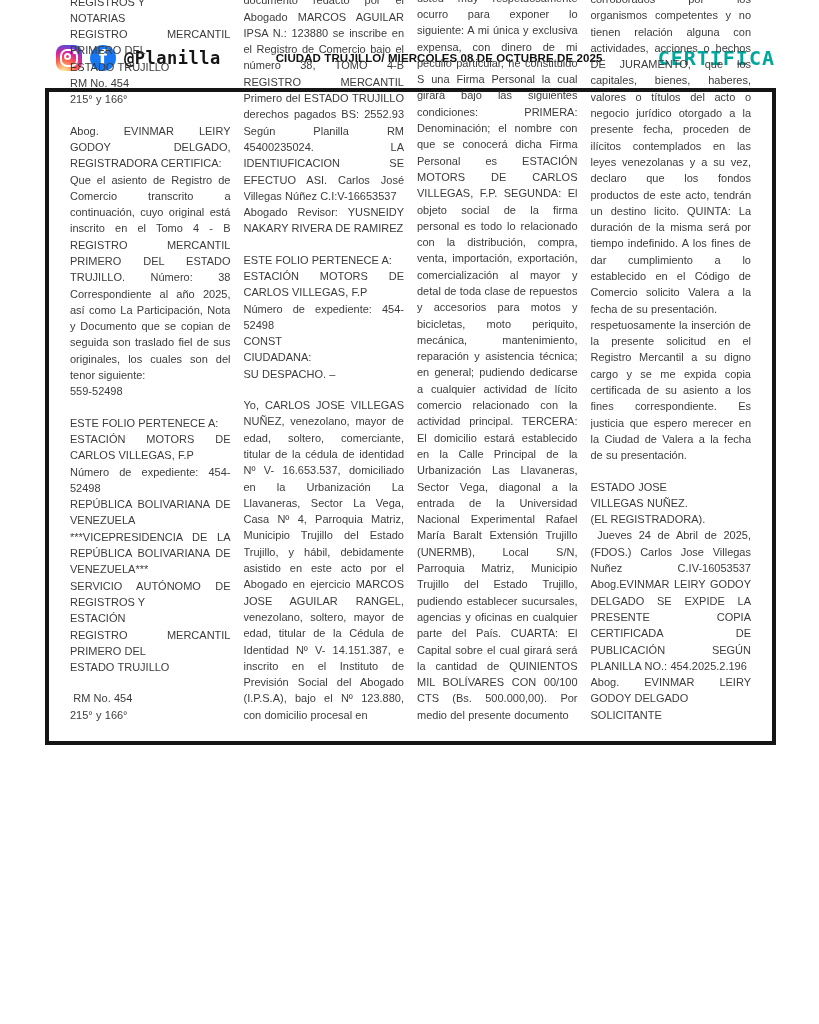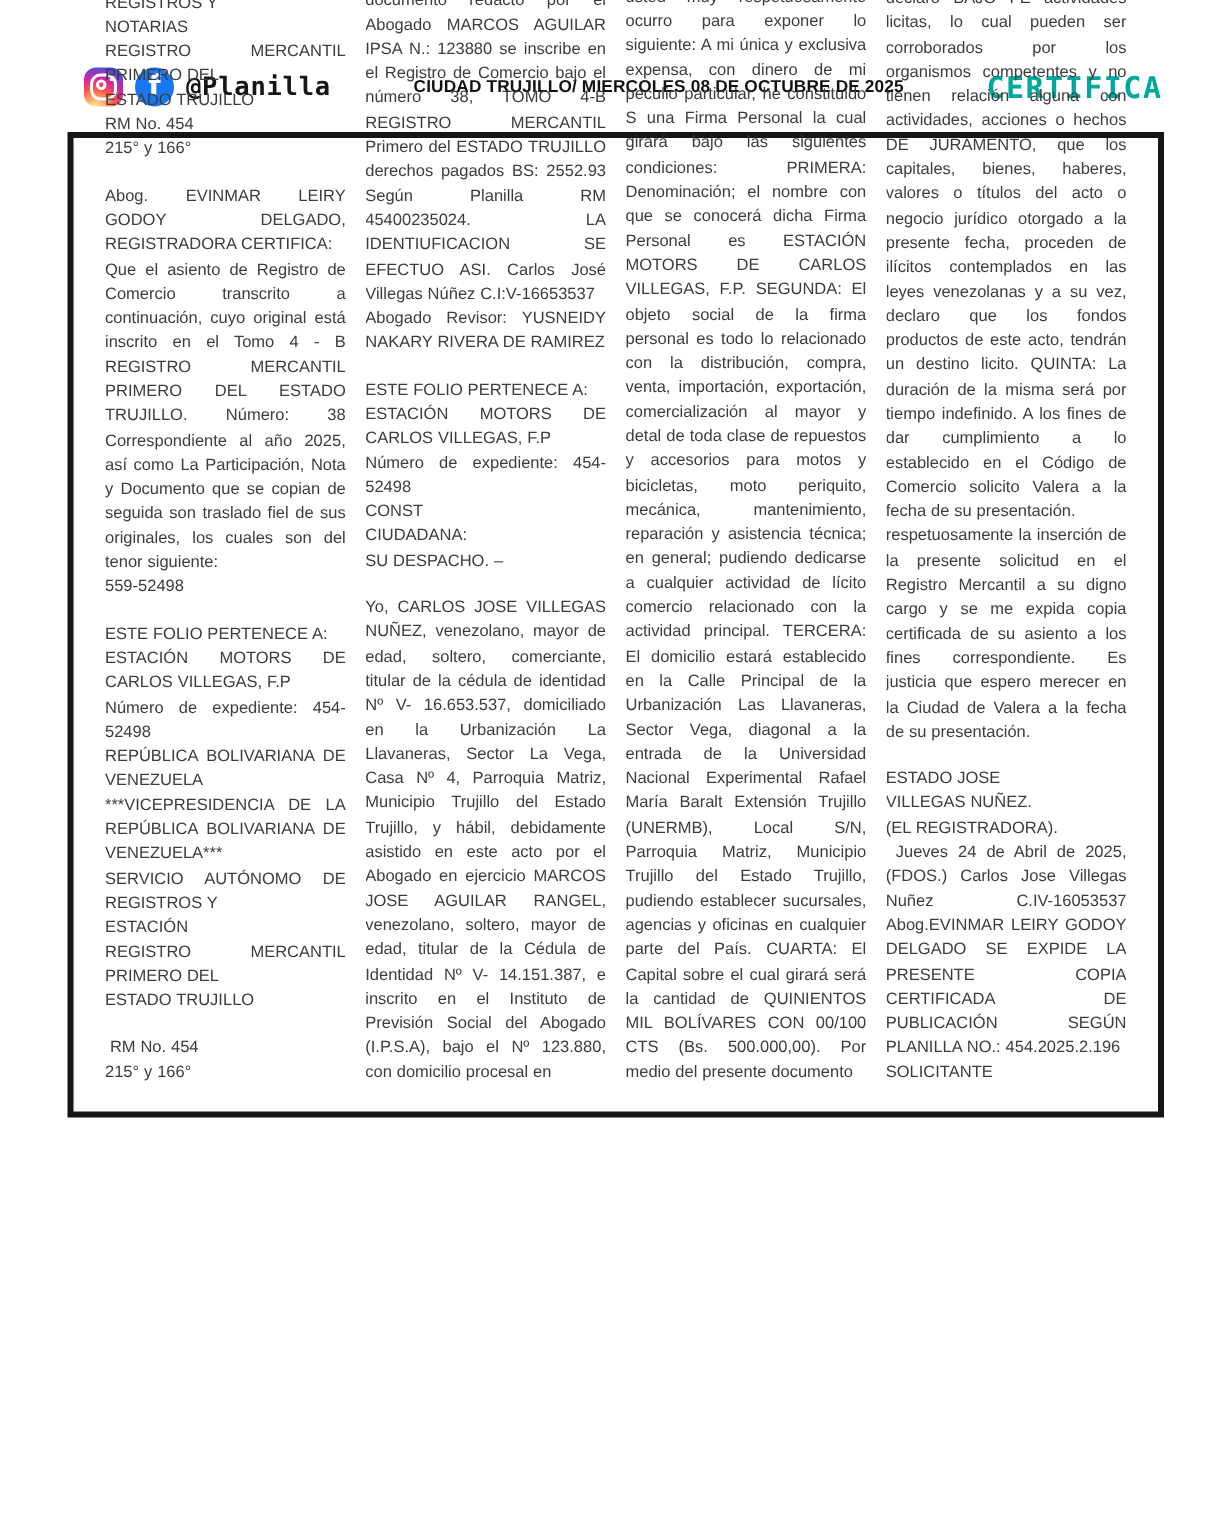--- a/index.html
+++ b/index.html
@@ -130,17 +130,18 @@
         <p class="para">Urbanización Las Llavaneras, Sector La Vega, Bloque Nº 2, Piso Nº 4, Apartamento 04-01, Parroquia Matriz, Municipio Trujillo del Estado Trujillo, ante usted muy respetuosamente ocurro para exponer lo siguiente: A mi única y exclusiva expensa, con dinero de mi peculio particular, he constituido S una Firma Personal la cual girará bajo las siguientes condiciones: PRIMERA: Denominación; el nombre con que se conocerá dicha Firma Personal es ESTACIÓN MOTORS DE CARLOS VILLEGAS, F.P. SEGUNDA: El objeto social de la firma personal es todo lo relacionado con la distribución, compra, venta, importación, exportación, comercialización al mayor y detal de toda clase de repuestos y accesorios para motos y bicicletas, moto periquito, mecánica, mantenimiento, reparación y asistencia técnica; en general; pudiendo dedicarse a cualquier actividad de lícito comercio relacionado con la actividad principal. TERCERA: El domicilio estará establecido en la Calle Principal de la Urbanización Las Llavaneras, Sector Vega, diagonal a la entrada de la Universidad Nacional Experimental Rafael María Baralt Extensión Trujillo (UNERMB), Local S/N, Parroquia Matriz, Municipio Trujillo del Estado Trujillo, pudiendo establecer sucursales, agencias y oficinas en cualquier parte del País. CUARTA: El Capital sobre el cual girará será la cantidad de QUINIENTOS MIL BOLÍVARES CON 00/100 CTS (Bs. 500.000,00). Por medio del presente documento</p>
       </div>
     <div class="col">
         <p class="para">declaro BAJO FE actividades licitas, lo cual pueden ser corroborados por los organismos competentes y no tienen relación alguna con actividades, acciones o hechos DE JURAMENTO, que los capitales, bienes, haberes, valores o títulos del acto o negocio jurídico otorgado a la presente fecha, proceden de ilícitos contemplados en las leyes venezolanas y a su vez, declaro que los fondos productos de este acto, tendrán un destino licito. QUINTA: La duración de la misma será por tiempo indefinido. A los fines de dar cumplimiento a lo establecido en el Código de Comercio solicito Valera a la fecha de su presentación.</p>
         <p class="para">respetuosamente la inserción de la presente solicitud en el Registro Mercantil a su digno cargo y se me expida copia certificada de su asiento a los fines correspondiente. Es justicia que espero merecer en la Ciudad de Valera a la fecha de su presentación.</p>
         <p class="para blank"></p>
         <p class="para">ESTADO JOSE</p>
         <p class="para">VILLEGAS NUÑEZ.</p>
         <p class="para">(EL REGISTRADORA).</p>
         <p class="para">&nbsp;Jueves 24 de Abril de 2025, (FDOS.) Carlos Jose Villegas Nuñez C.IV-16053537 Abog.EVINMAR LEIRY GODOY DELGADO SE EXPIDE LA PRESENTE COPIA CERTIFICADA DE PUBLICACIÓN SEGÚN PLANILLA NO.: 454.2025.2.196</p>
+        <p class="para">Abog. EVINMAR LEIRY GODOY DELGADO</p>
         <p class="para">SOLICITANTE</p>
       </div>
   </main>
 
 </div>
 
 </body></html>

